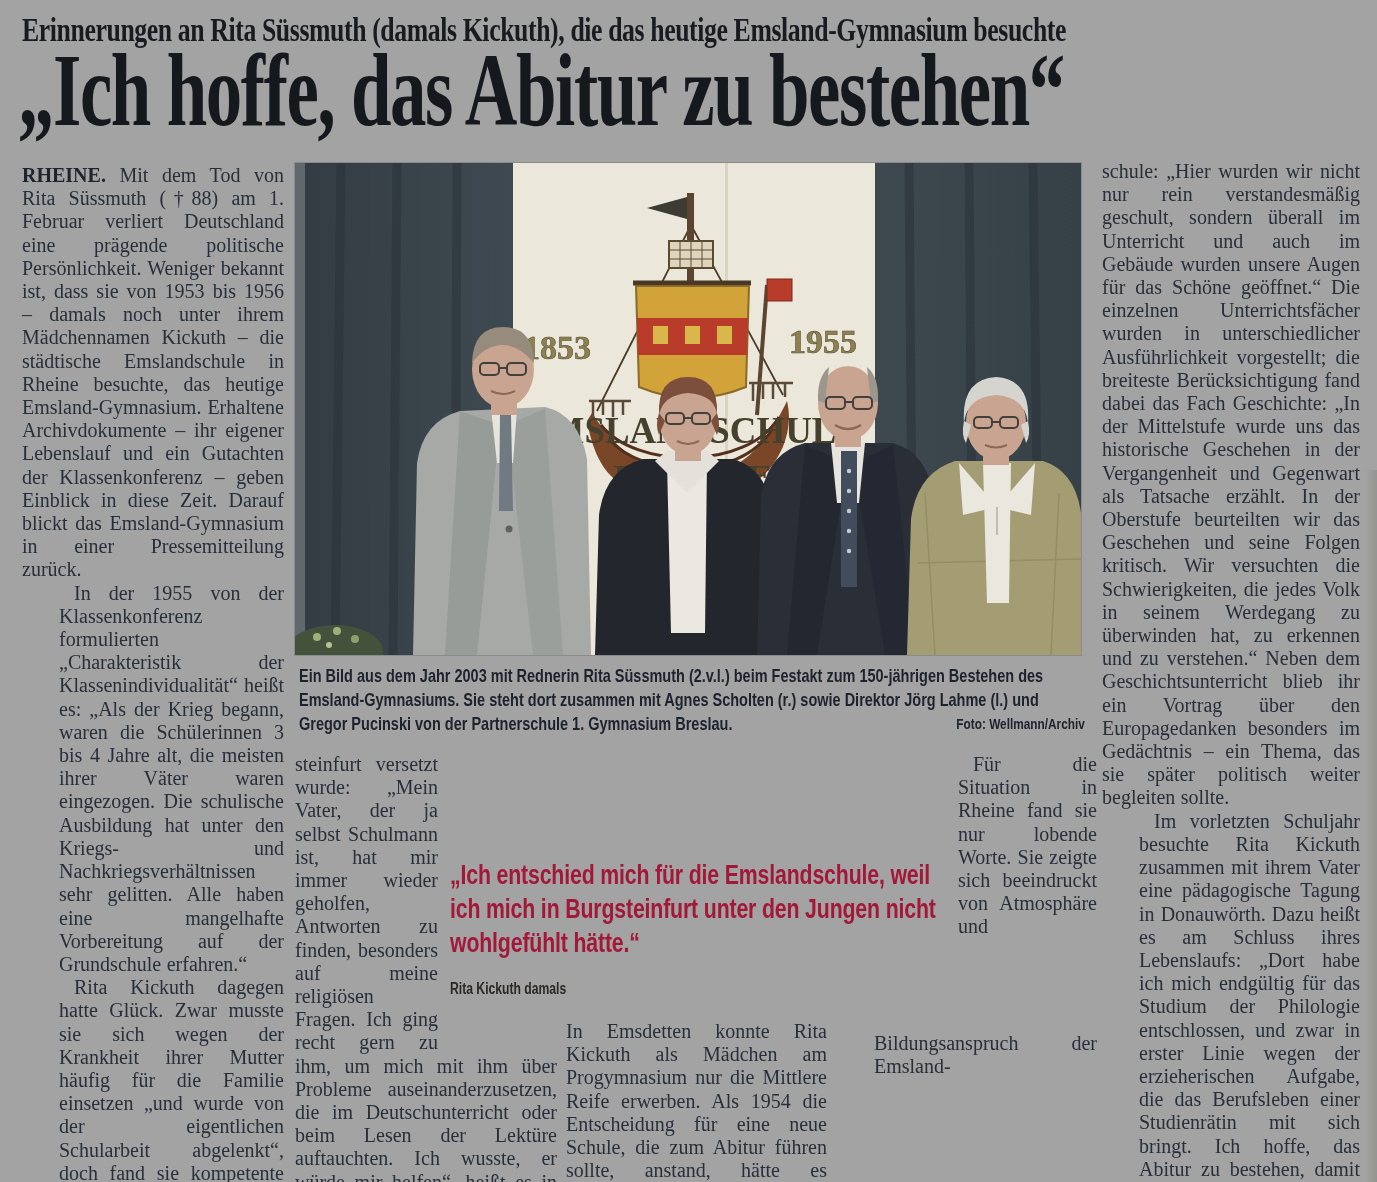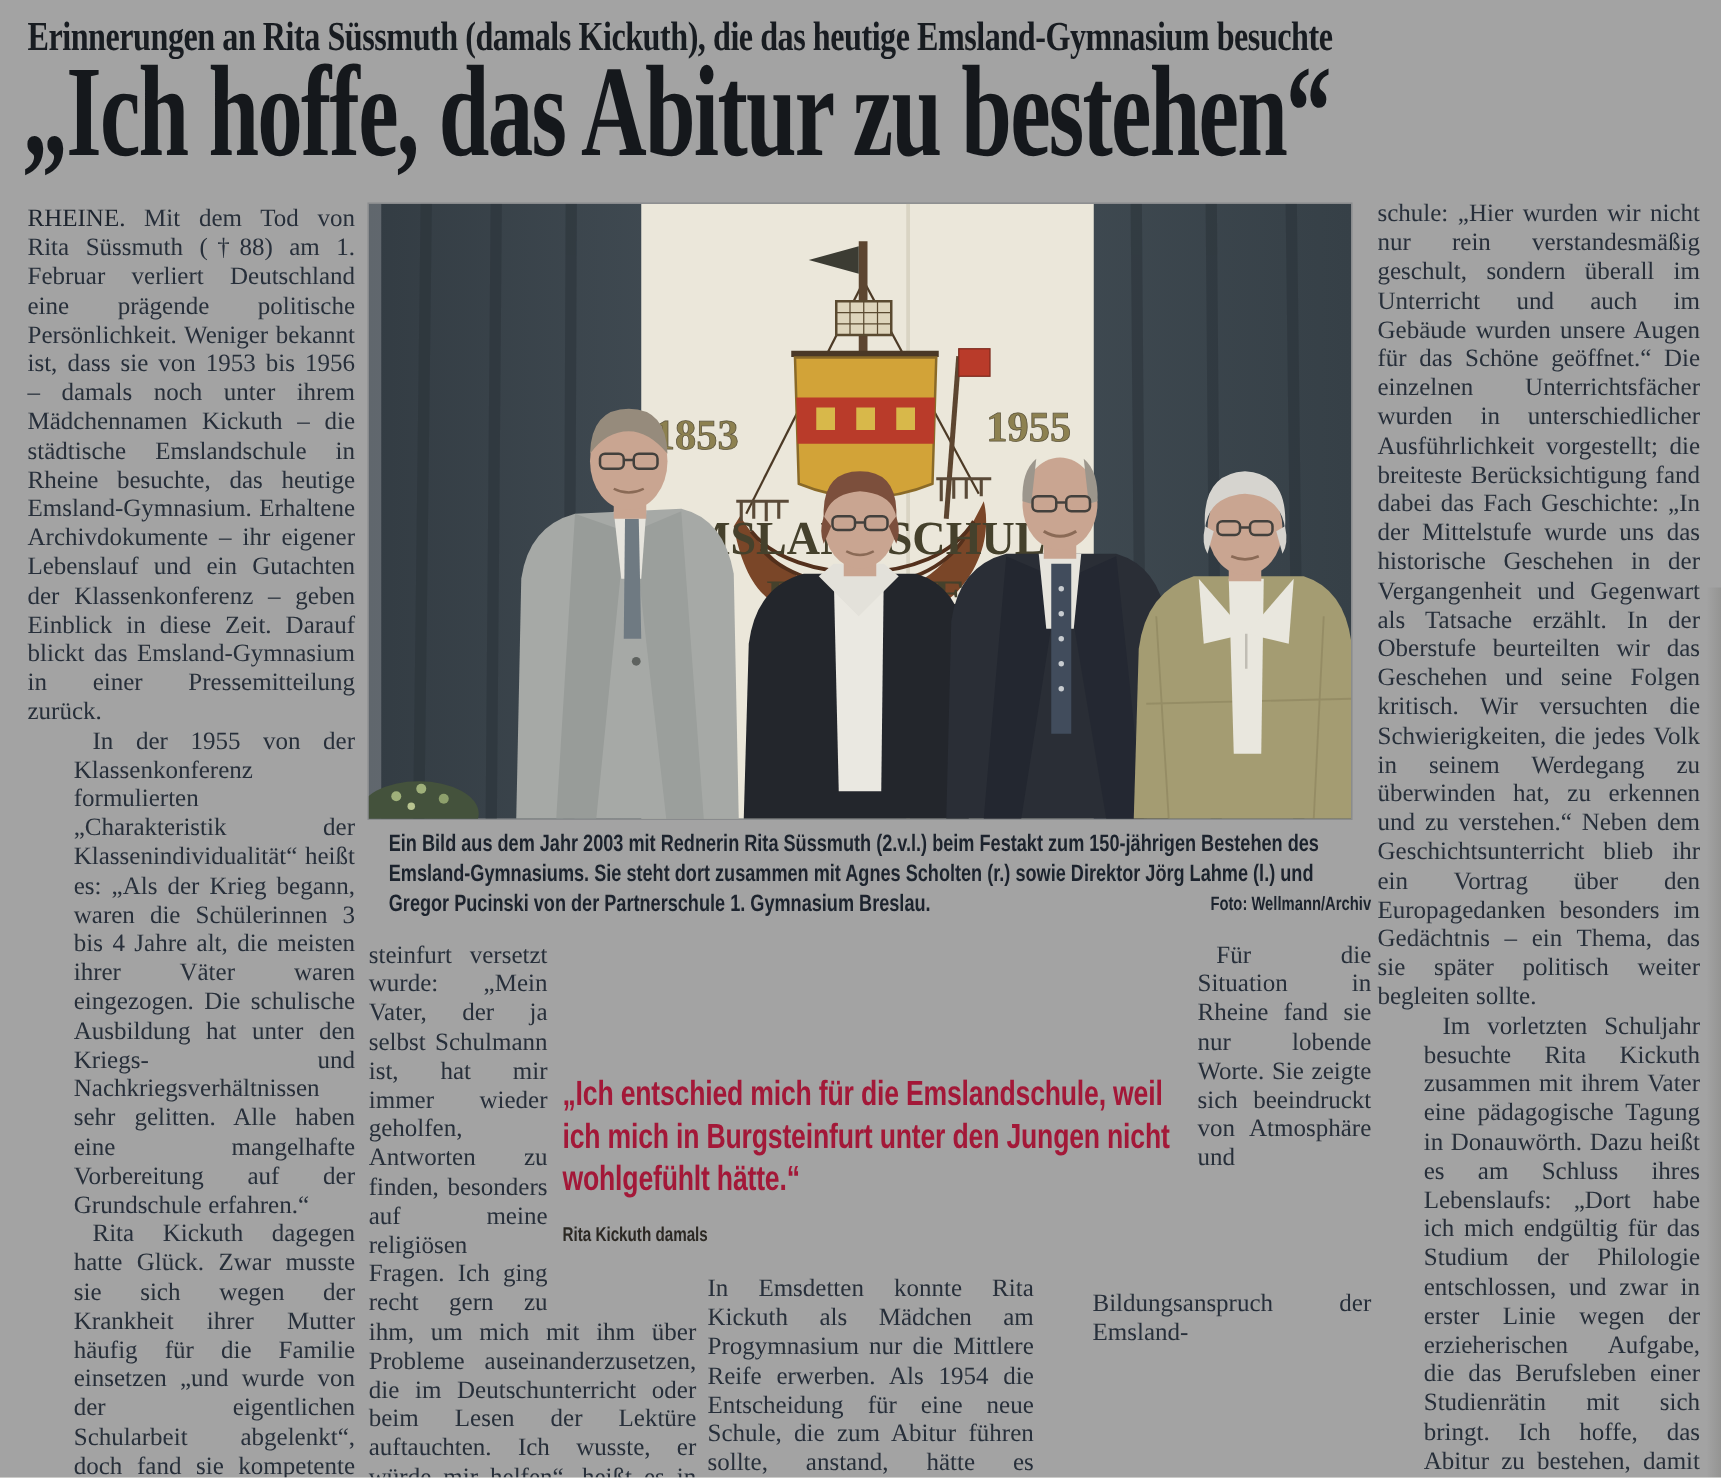--- a/index.html
+++ b/index.html
@@ -22,37 +22,37 @@
     letter-spacing:-2px;
   }
   
   .col {
     position:absolute; width:262px;
     font-size:20px; line-height:23.2px; text-align:justify;
     color:#272f3a; word-spacing:0.5px;
   }
   .col p { margin:0; }
   .col p.indent { text-indent:15px;margin-left:37px; }
-  .lead-in { font-weight:normal; color:#1d242e; }
+  .lead-in { font-weight:bold; color:#1d242e; }
   #col1 { left:22px;   top:164px; width:262px; }
   #col2 { left:295px;  top:753px; width:262px; }
   #col3 { left:566px;  top:753px; width:261px; }
   #col4 { left:837px;  top:753px; width:260px; }
   #col5 { left:1102px; top:160px; width:258px;font-family:Liberation Serif, serif; }
   
   .spacer-right { float:right; width:119px; height:186px; margin-top:93px; }
   .spacer-full  { float:right; width:100%;  height:174px; margin-top:93px; }
   .spacer-left  { float:left;  width:121px; height:186px; margin-top:93px; }
   
   .photo-frame {
     position:absolute; left:295px; top:163px; width:786px; height:492px;
     outline:1px solid rgba(90,95,100,0.35);
   }
   
-  .caption-wrap { position:absolute; left:311px; top:664px; width:786px; height:74px; overflow:visible; }
+  .caption-wrap { position:absolute; left:299px; top:664px; width:786px; height:74px; overflow:visible; }
   .caption-inner {
     position:relative; width:1030px; transform:scaleX(0.763); transform-origin:0 0;
     font-family:"Liberation Sans", sans-serif; font-weight:bold;
     font-size:19px; line-height:24px; color:#1c232d; text-align:left;
   }
   .photo-credit {
     position:absolute; right:0; top:48px;
     font-size:15.5px; color:#1c232d; font-weight:bold;
   }
   

